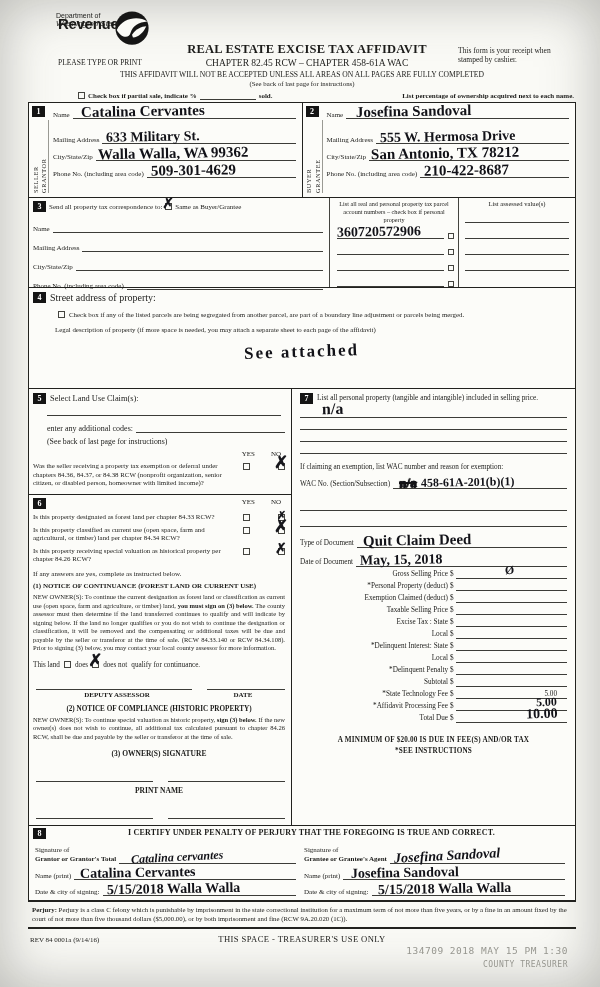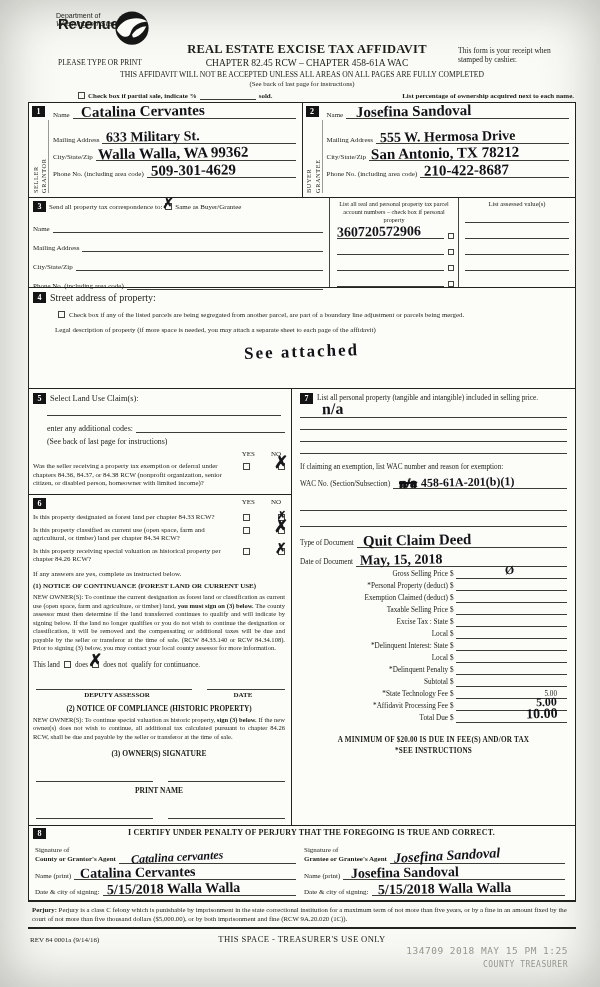--- a/index.html
+++ b/index.html
@@ -496,21 +496,21 @@
     </div>
 
     <div class="row5">
       <div class="certline">
         <span class="num">8</span>
         <span class="cert">I CERTIFY UNDER PENALTY OF PERJURY THAT THE FOREGOING IS TRUE AND CORRECT.</span>
       </div>
       <div class="sigcols">
         <div class="sigcol">
           <div class="fr">
-            <span class="siglabel"><span>Signature of</span><br><span class="b">County or Grantor's Agent</span></span>
+            <span class="siglabel"><span>Signature of</span><br><span class="b">Grantor or Grantor's Total</span></span>
             <span class="u">
               <span class="hw sig" style="bottom:0;left:12px;font-size:12px">Catalina cervantes</span>
             </span>
           </div>
           <div class="fr">
             <span>Name (print)</span>
             <span class="u">
               <span class="hw" style="bottom:-1px;left:6px;font-size:14px">Catalina Cervantes</span>
             </span>
           </div>
@@ -545,18 +545,18 @@
     </div>
 
   </div>
 
   <div class="perjury"><b>Perjury:</b><span> Perjury is a class C felony which is punishable by imprisonment in the state correctional institution for a maximum term of not more than five years, or by a fine in an amount fixed by the court of not more than five thousand dollars ($5,000.00), or by both imprisonment and fine (RCW 9A.20.020 (1C)).</span></div>
 
   <div class="footer">
     <span class="rev">REV 84 0001a (9/14/16)</span>
     <span class="tspace">THIS SPACE - TREASURER'S USE ONLY</span>
     <span class="stamp">
-      <span>134709 2018 MAY 15 PM 1:25</span><br>
+      <span>134709 2018 MAY 15 PM 1:30</span><br>
       <span class="l2">COUNTY TREASURER</span>
     </span>
   </div>
 
 </div>
 
 </body></html>

